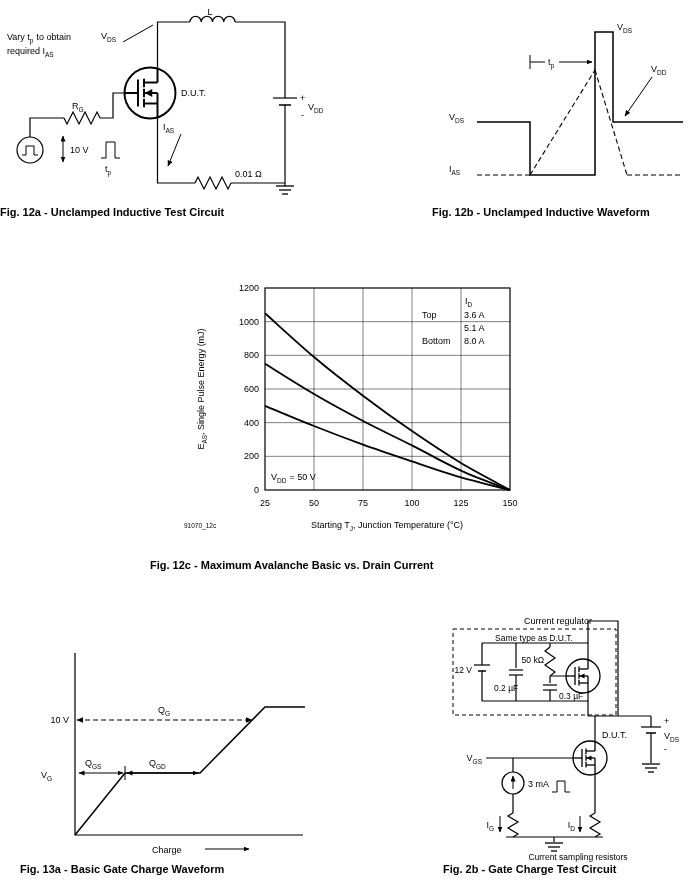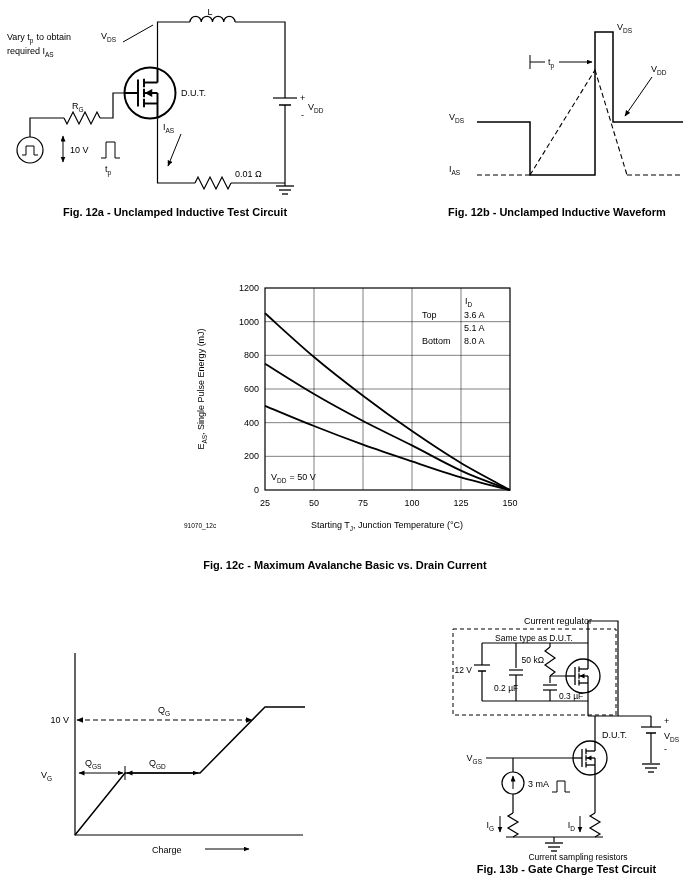--- a/index.html
+++ b/index.html
@@ -10,21 +10,21 @@
   svg text { font-family:"Liberation Sans", sans-serif; fill:#000; stroke:none; font-size:9px; }
   .wire  { fill:none; stroke:#000; stroke-width:1.2; }
   .wire2 { fill:none; stroke:#000; stroke-width:1.5; }
   .thin  { fill:none; stroke:#000; stroke-width:1; }
   .dash  { fill:none; stroke:#000; stroke-width:1.1; stroke-dasharray:5 3; }
   .boxdash { fill:none; stroke:#000; stroke-width:1; stroke-dasharray:4 3; }
   .sub { font-size:6.5px; }
   .t9  { font-size:9px; }
   .t85 { font-size:8.5px; }
   .t65 { font-size:6.5px; }
-  .caption { position:absolute; font-weight:bold; font-size:11px; text-align:center; }
+  .caption { position:absolute; font-weight:bold; font-size:11px; text-align:left; }
 </style>
 </head>
 <body>
 
 <div id="page">
 
   <svg width="0" height="0" style="position:absolute" aria-hidden="true">
     <defs>
       <marker id="ah" orient="auto-start-reverse" markerWidth="8" markerHeight="6" refX="5.5" refY="2.5">
         <path d="M0,0 L6,2.5 L0,5 Z" fill="#000"></path>
@@ -228,14 +228,15 @@
     <text x="54" y="148" text-anchor="end"><tspan>V</tspan><tspan class="sub" dy="2.5">GS</tspan></text>
     <text x="100" y="174">3 mA</text>
     <text x="66" y="215" text-anchor="end"><tspan>I</tspan><tspan class="sub" dy="2.5">G</tspan></text>
     <text x="147" y="215" text-anchor="end"><tspan>I</tspan><tspan class="sub" dy="2.5">D</tspan></text>
     <text x="150" y="247" text-anchor="middle" class="t85">Current sampling resistors</text>
   </svg>
 
   <div class="caption" style="left:0px;top:206px;width:350px">Fig. 12a - Unclamped Inductive Test Circuit</div>
   <div class="caption" style="left:432px;top:206px;width:250px">Fig. 12b - Unclamped Inductive Waveform</div>
   <div class="caption" style="left:150px;top:559px;width:390px">Fig. 12c - Maximum Avalanche Basic vs. Drain Current</div>
-  <div class="caption" style="left:443px;top:863px;width:247px">Fig. 13b - Gate Charge Test Circuit</div>
+  <div class="caption" style="left:20px;top:863px;width:310px">Fig. 13a - Basic Gate Charge Waveform</div>
+  <div class="caption" style="left:443px;top:863px;width:247px">Fig. 2b - Gate Charge Test Circuit</div>
 </div>
 
 </body></html>

